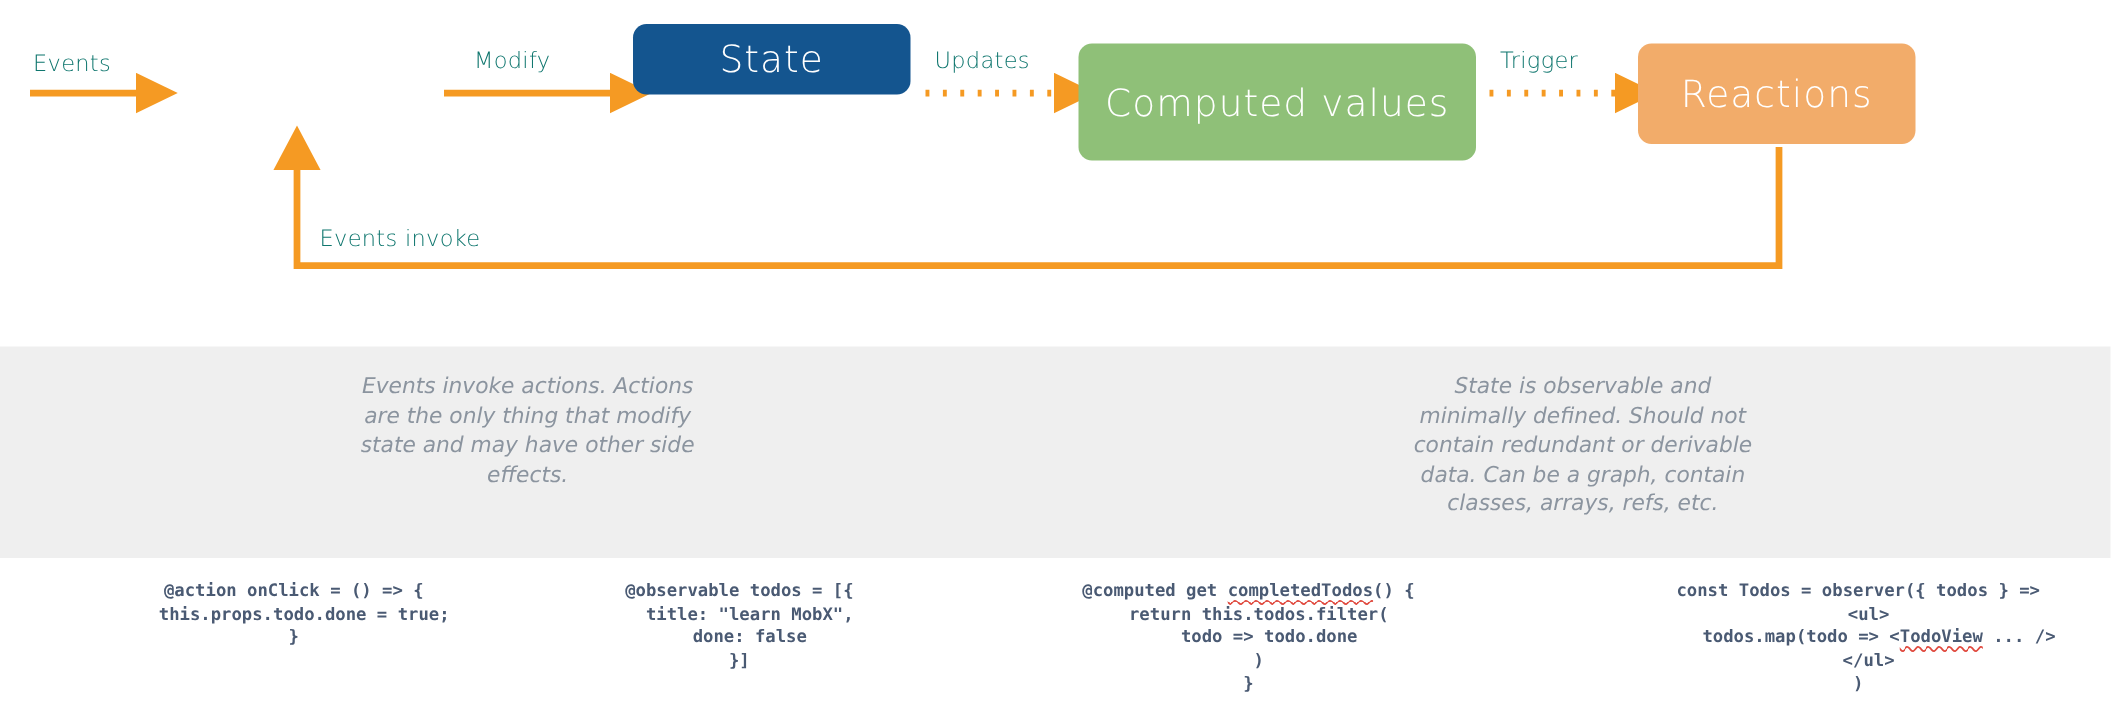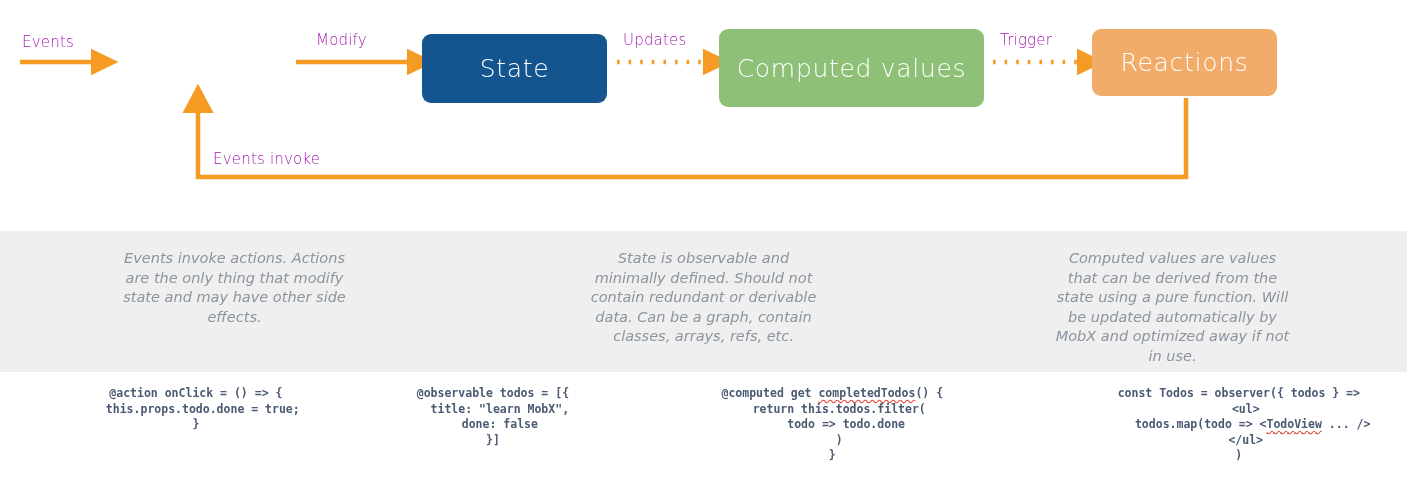--- a/index.html
+++ b/index.html
@@ -41,27 +41,27 @@
     align-items: center;
     justify-content: center;
     color: #ffffff;
     font-family: "DejaVu Sans", sans-serif;
     font-weight: 300;
     letter-spacing: 0.7px;
     text-align: center;
     box-sizing: border-box;
   }
   .node-actions  { left: 106px; top: 29px; width: 183px; height: 67px; background: #1B59C9; font-size: 25px; }
-  .node-state    { left: 422px; top: 34px; width: 185px; height: 69px; background: #14558F; font-size: 25px; }
+  .node-state    { left: 422px; top: 16px; width: 185px; height: 47px; background: #14558F; font-size: 25px; }
   .node-computed { left: 719px; top: 29px; width: 265px; height: 78px; background: #8FC078; font-size: 25px; }
   .node-reactions{ left: 1092px; top: 29px; width: 185px; height: 67px; background: #F2AC6A; font-size: 25px; justify-content: center; }
 
   .edge-label {
     position: absolute;
-    color: #a21caf;
+    color: #0f766e;
     font-family: "DejaVu Sans", sans-serif;
     font-weight: 300;
     font-size: 15px;
     white-space: nowrap;
     letter-spacing: 0.2px;
   }
   .lbl-events    { left: 22px;  top: 33px; }
   .lbl-modify    { left: 316px; top: 31px; }
   .lbl-updates   { left: 623px; top: 31px; }
   .lbl-trigger   { left: 1000px;top: 31px; }
@@ -177,23 +177,20 @@
     <div class="edge-label lbl-invoke">Events invoke</div>
   </div>
 
   <div class="desc-band">
     <div class="desc-col">
       <div class="desc-text">Events invoke actions. Actions are the only thing that modify state and may have other side effects.</div>
     </div>
     <div class="desc-col">
       <div class="desc-text">State is observable and minimally defined. Should not contain redundant or derivable data. Can be a graph, contain classes, arrays, refs, etc.</div>
     </div>
-    <div class="desc-col">
-      <div class="desc-text">Computed values are values that can be derived from the state using a pure function. Will be updated automatically by MobX and optimized away if not in use.</div>
-    </div>
   </div>
 
   <div class="code-band">
 
     <div class="code-col code-col-1">
       <pre class="code-block"><code><span>@action onClick = () =&gt; {</span>
 <span>  this.props.todo.done = true;</span>
 <span>}</span></code></pre>
     </div>
 

